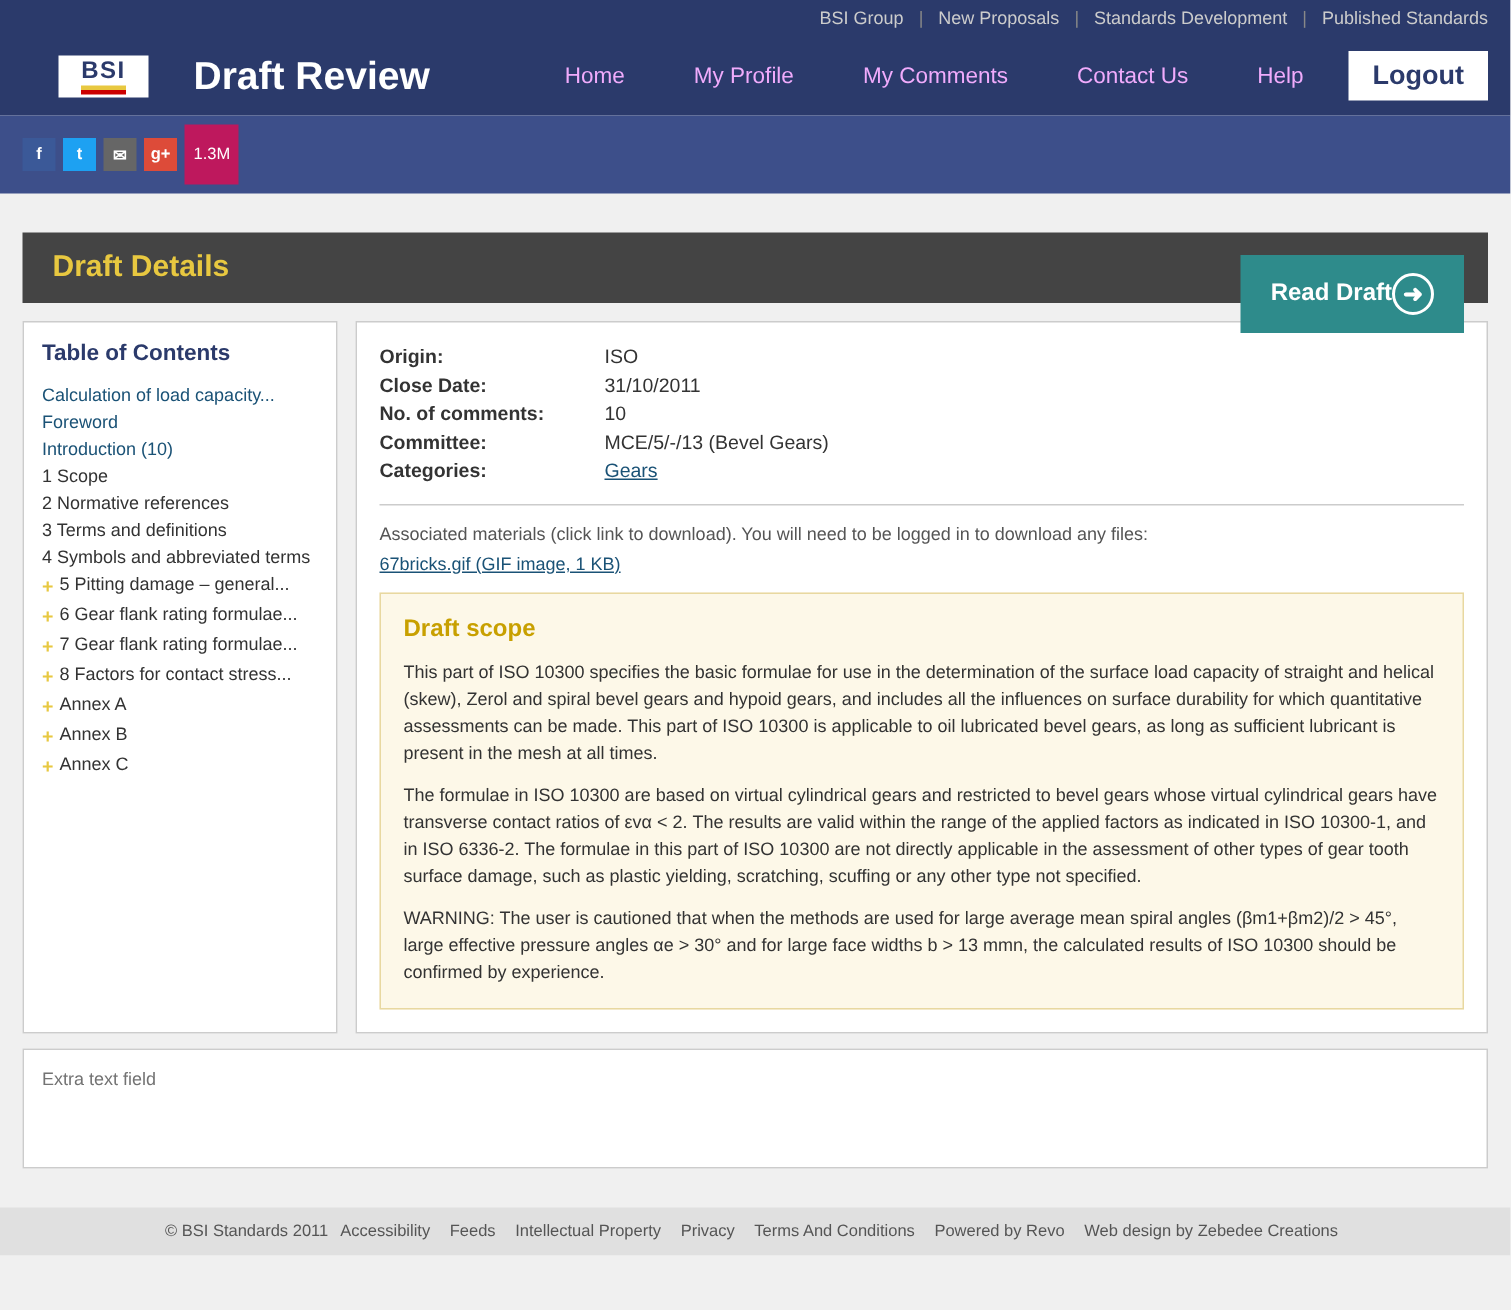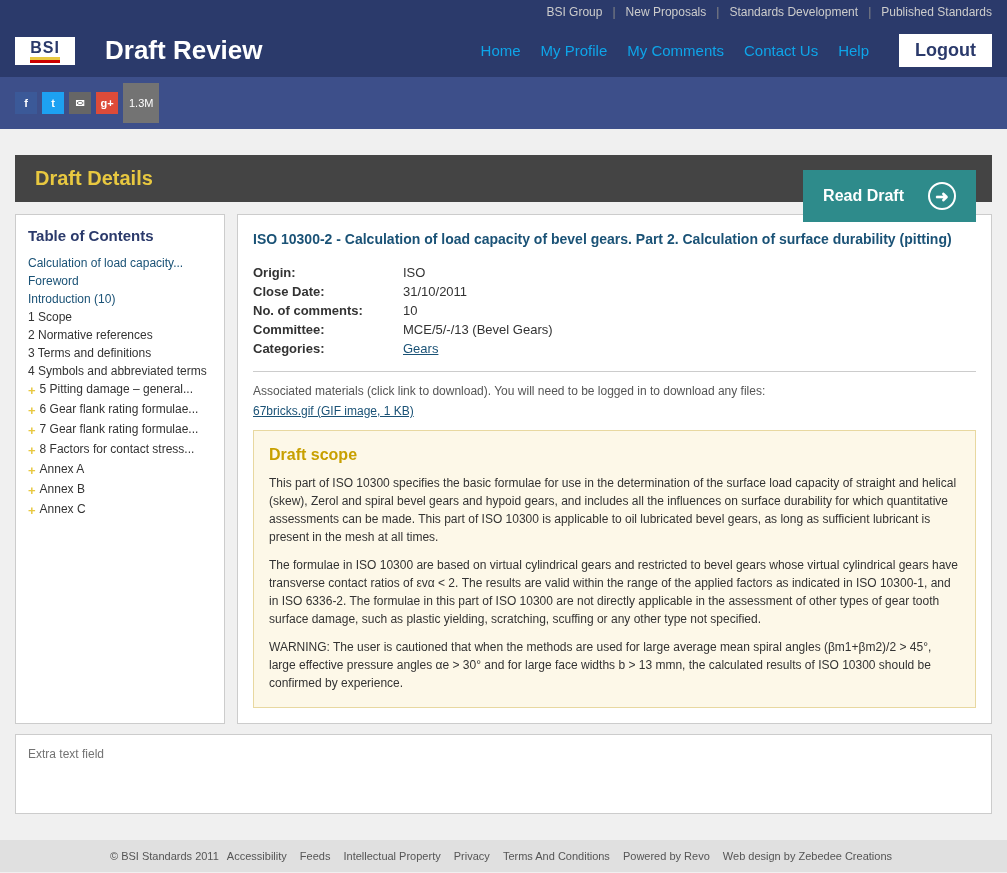--- a/index.html
+++ b/index.html
@@ -33,36 +33,38 @@
       gap: 10px;
     }
     #logo-box {
       background: white;
       padding: 3px 6px;
       display: flex;
       align-items: center;
       justify-content: center;
       width: 60px;
       height: 28px;
+      margin-left: 24px;
     }
     #site-title {
       color: white;
       font-size: 26px;
       font-weight: bold;
       flex: 1;
     }
     #main-nav {
       display: flex;
       align-items: center;
       gap: 20px;
     }
     #main-nav a {
-      color: #0ea5e9;
+      color: #f0abfc;
       text-decoration: none;
       font-size: 15px;
+      margin-left: 26px;
     }
     #logout-btn {
       background: white;
       color: #2b3a6b;
       border: none;
       padding: 6px 16px;
       cursor: pointer;
       font-size: 18px;
       font-weight: bold;
     }
@@ -84,21 +86,21 @@
       font-size: 11px;
       font-weight: bold;
       color: white;
       cursor: pointer;
     }
     .social-fb { background: #3b5998; }
     .social-tw { background: #1da1f2; }
     .social-em { background: #666; }
     .social-g  { background: #dd4b39; }
     .social-count {
-      background: #737373;
+      background: #be185d;
       color: white;
       font-size: 11px;
       padding: 14px 6px;
     }
 
     
     #page-content {
       max-width: 1007px;
       margin: 16px auto;
       padding: 10px 15px;
@@ -188,21 +190,21 @@
       float: right;
       background: #2e8b8b;
       color: white;
       border: none;
       padding: 12px 20px;
       font-size: 16px;
       font-weight: bold;
       cursor: pointer;
       display: flex;
       align-items: center;
-      gap: 24px;
+      gap: 0;
       margin-top: -60px;
     }
     #read-draft-btn .arrow {
       width: 28px;
       height: 28px;
       border: 2px solid white;
       border-radius: 50%;
       display: flex;
       align-items: center;
       justify-content: center;
@@ -371,21 +373,20 @@
 
     <div id="content-area">
 
       
       <button id="read-draft-btn">
         <span>Read Draft</span>
         <span class="arrow">➜</span>
       </button>
 
       
-      <div id="doc-title">ISO 10300-2 - Calculation of load capacity of bevel gears. Part 2. Calculation of surface durability (pitting)</div>
 
       
       <div id="details-table">
         <div class="detail-label">Origin:</div>
         <div class="detail-value">ISO</div>
 
         <div class="detail-label">Close Date:</div>
         <div class="detail-value">31/10/2011</div>
 
         <div class="detail-label">No. of comments:</div>

